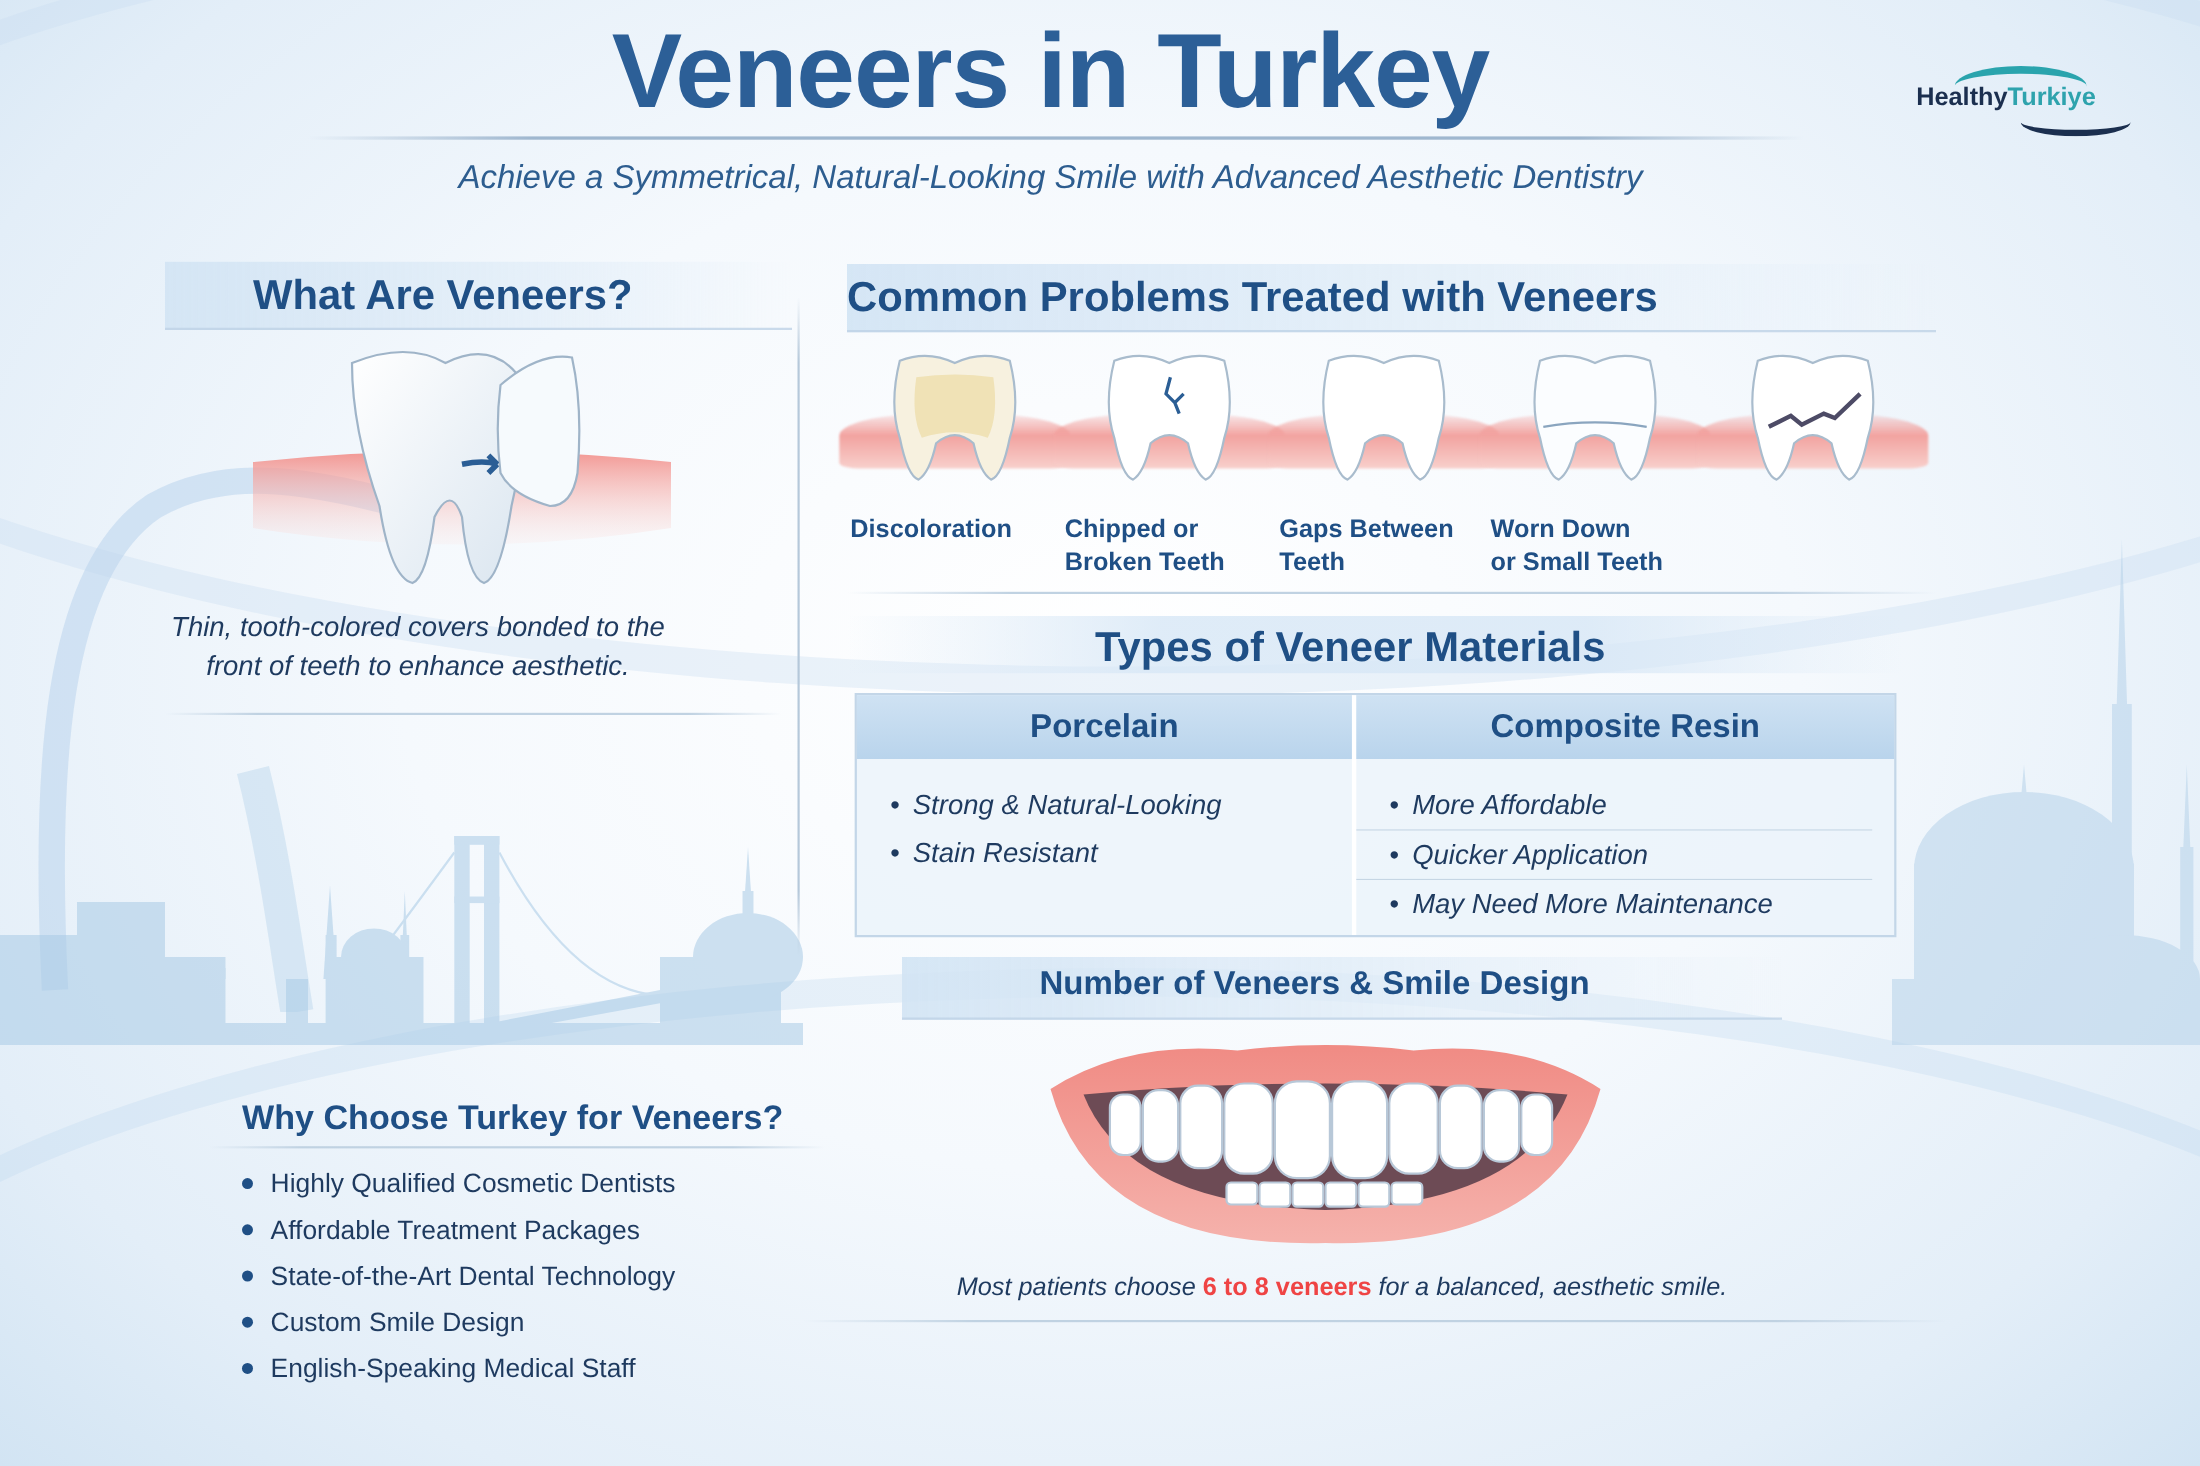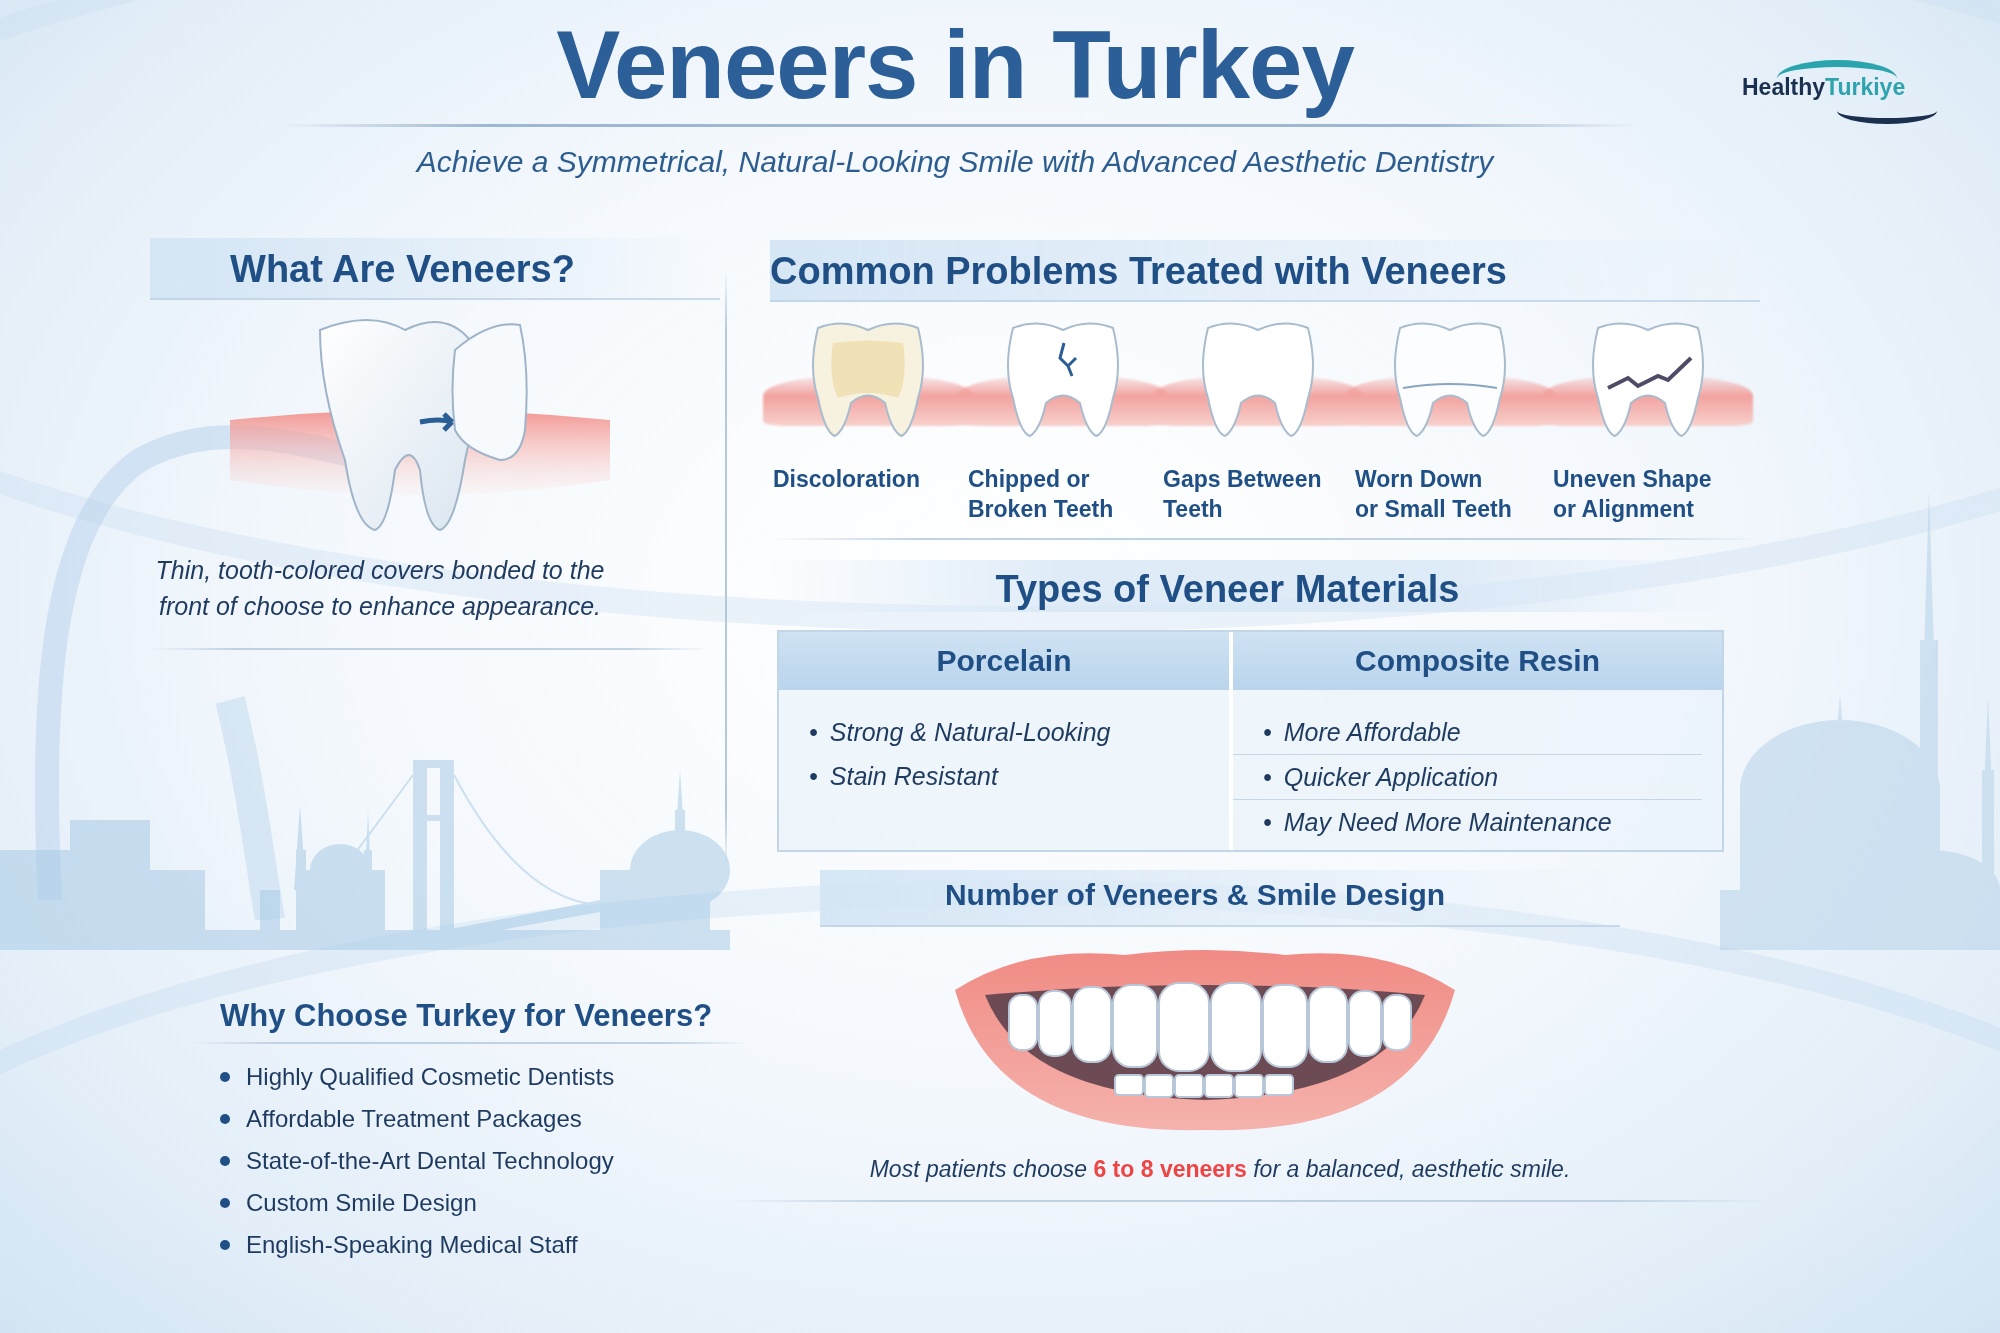--- a/index.html
+++ b/index.html
@@ -117,21 +117,21 @@
     </linearGradient>
   </defs>
   <path d="M0 110 Q190 90 380 110 L380 170 Q190 200 0 170 Z" fill="url(#gumG)"></path>
   <path d="M90 20 Q140 0 175 20 Q215 0 240 30 Q250 90 235 150 Q225 215 210 220 Q195 215 190 160 Q180 130 165 160 Q158 215 145 220 Q125 215 115 150 Q90 80 90 20 Z" fill="url(#toothG)" stroke="#9fb4c8" stroke-width="2"></path>
   <path d="M225 40 Q260 10 290 15 Q300 60 295 120 Q290 150 270 150 Q235 140 225 120 Q220 80 225 40 Z" fill="#f6fafd" stroke="#9fb4c8" stroke-width="2"></path>
   <path d="M190 112 Q210 108 222 112 L214 104 M222 112 L214 120" stroke="#2b5e95" stroke-width="5" fill="none"></path>
 </svg>
 
 <div class="abs desc" style="left:130px; top:552px; width:500px;">
   <div>Thin, tooth-colored covers bonded to the</div>
-  <div>front of choose to enhance appearance.</div>
+  <div>front of teeth to enhance aesthetic.</div>
 </div>
 <div class="abs hrule" style="left:150px; top:648px; width:560px;"></div>
 
 <div class="abs vdivider"></div>
 
 <div class="abs section-band" style="left:770px; top:240px; width:990px;"></div>
 <div class="section-title" style="left:770px; width:980px; top:250px; ">Common Problems Treated with Veneers</div>
 
 <div class="problem" style="left:773px; top:318px;">
   <div class="gum"></div>
@@ -179,24 +179,20 @@
     <div>or Small Teeth</div>
   </div>
 </div>
 
 <div class="problem" style="left:1553px; top:318px;">
   <div class="gum"></div>
   <svg width="190" height="120" viewBox="0 0 190 120" style="position:relative;">
     <path d="M45 10 Q70 0 95 12 Q120 0 145 10 Q155 50 145 80 Q138 115 128 118 Q118 112 112 85 Q95 70 78 85 Q72 112 62 118 Q52 115 45 80 Q35 50 45 10 Z" fill="#ffffff" stroke="#a9bccd" stroke-width="2"></path>
     <path d="M55 70 L75 60 L85 68 L105 58 L115 62 L138 40" stroke="#4d4b66" stroke-width="4" fill="none"></path>
   </svg>
-  <div class="problem-label" style="margin-top:22px;">
-    <div>Uneven Shape</div>
-    <div>or Alignment</div>
-  </div>
 </div>
 
 <div class="abs hrule" style="left:770px; top:538px; width:990px;"></div>
 
 <div class="abs section-band" style="left:770px; top:560px; width:960px; height:52px; background:linear-gradient(90deg, rgba(230,240,250,0), rgba(215,231,246,0.8) 30%, rgba(215,231,246,0.8) 70%, rgba(230,240,250,0)); border-bottom:none;"></div>
 <div class="section-title" style="left:770px; width:915px; top:568px; text-align:center;">Types of Veneer Materials</div>
 
 <div class="abs mat-table">
   <div class="mat-col" style="left:0; width:450px; border-right:4px solid #ffffff;">
     <div class="mat-head">Porcelain</div>

